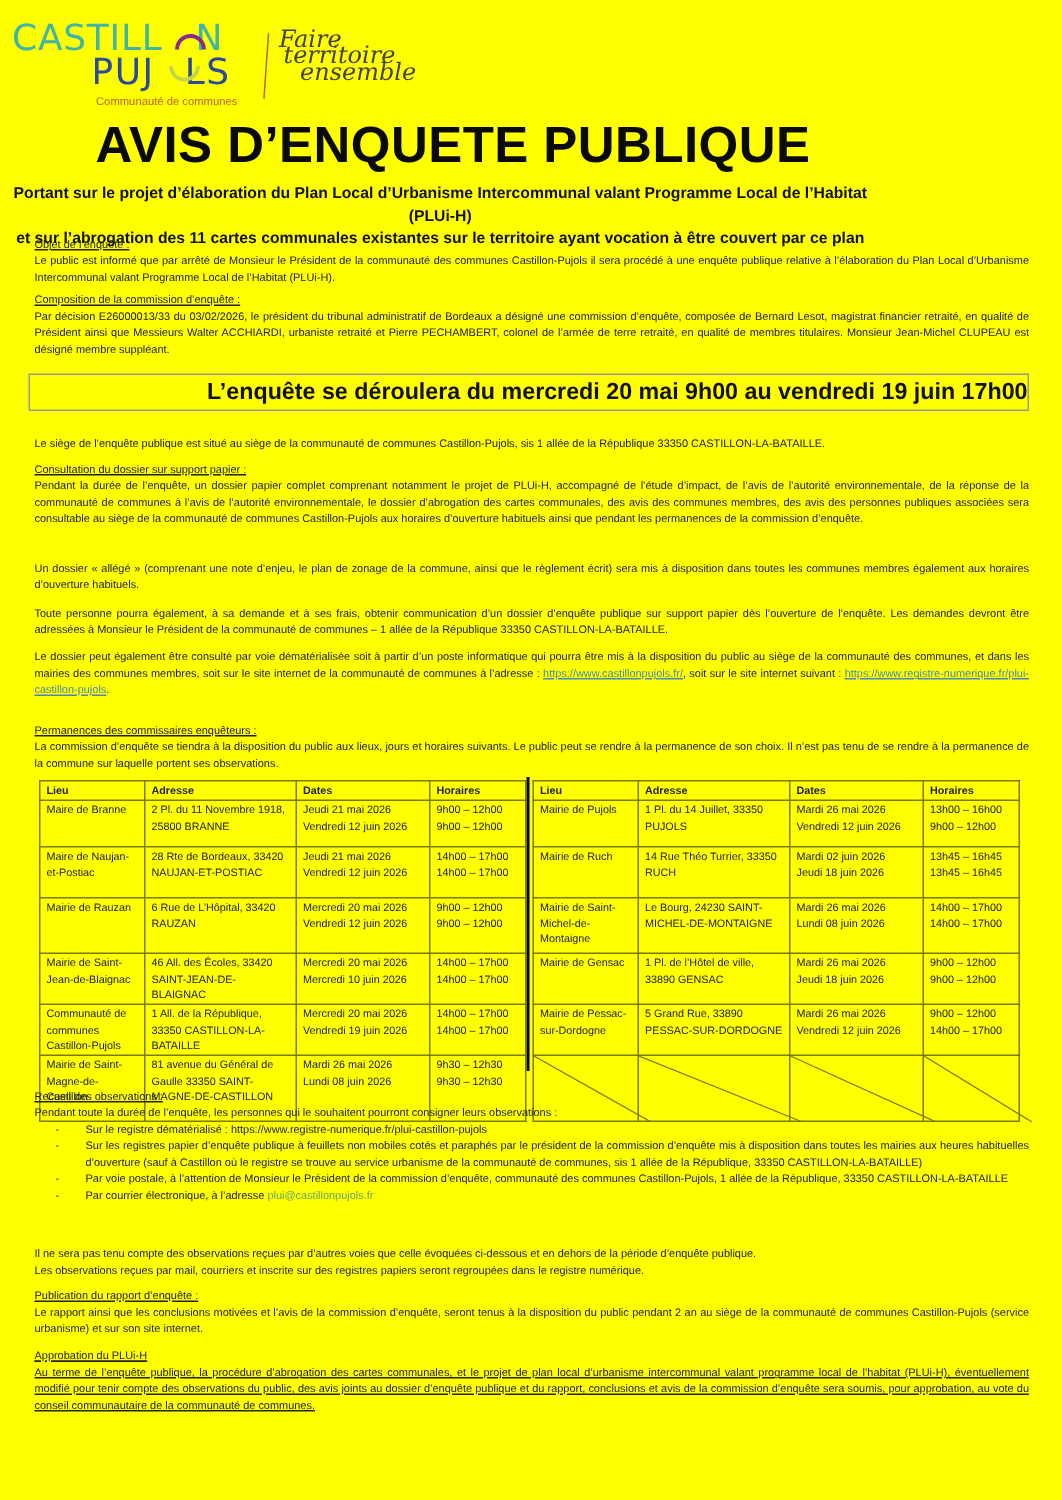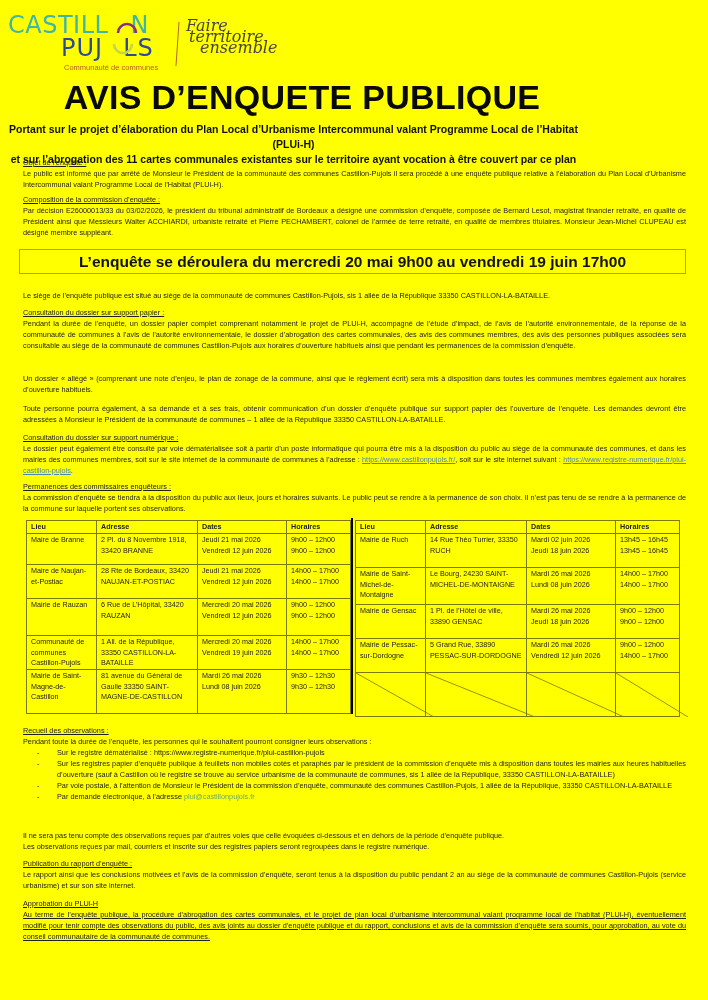--- a/index.html
+++ b/index.html
@@ -16,21 +16,21 @@
 
   .title { position: absolute; left: 0; width: 604px; top: 78px; text-align: center; font-size: 34px; font-weight: bold; letter-spacing: 0.3px; color: #0a0a0a; }
   .subtitle { position: absolute; left: 0; width: 587px; top: 122px; text-align: center; font-size: 10.5px; font-weight: bold; line-height: 15px; color: #111; }
 
   .body { position: absolute; left: 23px; width: 663px; font-size: 7.3px; line-height: 11px; color: #222; }
   .body p { margin: 0; text-align: justify; }
   .h { text-decoration: underline; }
   .link { color: #4a88b5; text-decoration: underline; }
   .link-green { color: #6aa86a; }
 
-  .dates-box { position: absolute; left: 19px; top: 249px; width: 667px; height: 25px; border: 1px solid #999; text-align: center; font-size: 15.5px; font-weight: bold; line-height: 23px; color: #111; }
+  .dates-box { position: absolute; left: 19px; top: 249px; width: 667px; height: 25px; border: 1px solid #999; text-align: right; font-size: 15.5px; font-weight: bold; line-height: 23px; color: #111; }
 
   table.perm { border-collapse: collapse; position: absolute; top: 520px; font-size: 7.2px; line-height: 10.3px; color: #222; border-radius: 28px; }
   table.perm td, table.perm th { border: 0.8px solid #7a7a00; padding: 1px 4px; vertical-align: top; text-align: left; }
   table.perm th { font-weight: bold; }
   .t-left { left: 26px; }
   .t-right { left: 355px; }
   .c1 { width: 70px; } .c2 { width: 101px; } .c3 { width: 89px; } .c4 { width: 64px; }
   .vdiv { position: absolute; left: 351px; top: 518px; width: 2px; height: 196px; background: #000; }
   .diag { position: relative; height: 40px; }
   .diag svg { position: absolute; left: -4px; top: -1px; }
@@ -86,42 +86,41 @@
   <p>Pendant la durée de l’enquête, un dossier papier complet comprenant notamment le projet de PLUi-H, accompagné de l’étude d’impact, de l’avis de l’autorité environnementale, de la réponse de la communauté de communes à l’avis de l’autorité environnementale, le dossier d’abrogation des cartes communales, des avis des communes membres, des avis des personnes publiques associées  sera  consultable au siège de la communauté de communes Castillon-Pujols aux horaires d’ouverture habituels ainsi que pendant les permanences de la commission d’enquête.</p>
 </div>
 <div class="body" style="top:373px;">
   <p>Un dossier « allégé » (comprenant une note d’enjeu, le plan de zonage de la commune, ainsi que le règlement écrit) sera mis à disposition dans toutes les communes membres également aux horaires d’ouverture habituels.</p>
 </div>
 <div class="body" style="top:403px;">
   <p>Toute personne pourra également, à sa demande et à ses frais, obtenir communication d’un dossier d’enquête publique sur support papier dès l’ouverture de l’enquête. Les demandes devront être adressées à Monsieur le Président de la communauté de communes – 1 allée de la République 33350 CASTILLON-LA-BATAILLE.</p>
 </div>
 
 <div class="body" style="top:432px;">
-  <p class="h">Consultation du dossier sur support numérique :</p>
   <p><span>Le dossier peut également être consulté par voie dématérialisée soit à partir d’un poste informatique qui pourra être mis à la disposition du public au siège de la communauté des communes, et dans les mairies des communes membres, soit sur le site internet de la communauté de communes à l’adresse : </span><a class="link">https://www.castillonpujols.fr/</a><span>, soit sur le site internet suivant : </span><a class="link">https://www.registre-numerique.fr/plui-castillon-pujols</a><span>.</span></p>
 </div>
 
 <div class="body" style="top:481px;">
   <p class="h">Permanences des commissaires enquêteurs :</p>
   <p>La commission d’enquête se tiendra à la disposition du public aux lieux, jours et horaires suivants. Le public peut se rendre à la permanence de son choix. Il n’est pas tenu de se rendre à la permanence de la commune sur laquelle portent ses observations.</p>
 </div>
 
 <div class="vdiv"></div>
 
 <table class="perm t-left">
   <tbody>
       <tr>
     <th class="c1">Lieu</th>
     <th class="c2">Adresse</th>
     <th class="c3">Dates</th>
     <th class="c4">Horaires</th>
   </tr>
   <tr style="height:31px">
     <td>Maire de Branne</td>
-    <td class="just">2 Pl. du 8 Novembre 1918, 33420 BRANNE</td>
+    <td class="just">2 Pl. du 11 Novembre 1918, 25800 BRANNE</td>
     <td>
           <div>Jeudi 21 mai 2026</div>
           <div>Vendredi 12 juin 2026</div>
         </td>
     <td>
           <div>9h00 – 12h00</div>
           <div>9h00 – 12h00</div>
         </td>
   </tr>
   <tr style="height:34px">
@@ -139,20 +138,32 @@
   <tr style="height:37px">
     <td>Mairie de Rauzan</td>
     <td>6 Rue de L’Hôpital, 33420 RAUZAN</td>
     <td>
           <div>Mercredi 20 mai 2026</div>
           <div>Vendredi 12 juin 2026</div>
         </td>
     <td>
           <div>9h00 – 12h00</div>
           <div>9h00 – 12h00</div>
+        </td>
+  </tr>
+  <tr style="height:34px">
+    <td class="just">Mairie de Saint-Jean-de-Blaignac</td>
+    <td class="just">46 All. des Écoles, 33420 SAINT-JEAN-DE-BLAIGNAC</td>
+    <td>
+          <div>Mercredi 20 mai 2026</div>
+          <div>Mercredi 10 juin 2026</div>
+        </td>
+    <td>
+          <div>14h00 – 17h00</div>
+          <div>14h00 – 17h00</div>
         </td>
   </tr>
   <tr style="height:34px">
     <td>Communauté de communes Castillon-Pujols</td>
     <td class="just">1 All. de la République, 33350 CASTILLON-LA-BATAILLE</td>
     <td>
           <div>Mercredi 20 mai 2026</div>
           <div>Vendredi 19 juin 2026</div>
         </td>
     <td>
@@ -176,20 +187,32 @@
   </table>
 
 <table class="perm t-right">
   <tbody>
       <tr>
     <th class="c1">Lieu</th>
     <th class="c2">Adresse</th>
     <th class="c3">Dates</th>
     <th class="c4">Horaires</th>
   </tr>
+  <tr style="height:31px">
+    <td>Mairie de Pujols</td>
+    <td>1 Pl. du 14 Juillet, 33350 PUJOLS</td>
+    <td>
+          <div>Mardi 26 mai 2026</div>
+          <div>Vendredi 12 juin 2026</div>
+        </td>
+    <td>
+          <div>13h00 – 16h00</div>
+          <div>9h00 – 12h00</div>
+        </td>
+  </tr>
   <tr style="height:34px">
     <td>Mairie de Ruch</td>
     <td>14 Rue Théo Turrier, 33350 RUCH</td>
     <td>
           <div>Mardi 02 juin 2026</div>
           <div>Jeudi 18 juin 2026</div>
         </td>
     <td>
           <div>13h45 – 16h45</div>
           <div>13h45 – 16h45</div>
@@ -264,21 +287,21 @@
 </tbody>
   </table>
 
 <div class="body" style="top:725px;">
   <p class="h">Recueil des observations :</p>
   <p>Pendant toute la durée de l’enquête, les personnes qui le souhaitent pourront consigner leurs observations :</p>
   <ul class="obs">
     <li>Sur le registre dématérialisé : https://www.registre-numerique.fr/plui-castillon-pujols</li>
     <li class="just">Sur les registres papier d’enquête publique à feuillets non mobiles cotés et paraphés par le président de la commission d’enquête mis à disposition dans toutes les mairies aux heures habituelles d’ouverture (sauf à Castillon où le registre se trouve au service urbanisme de la communauté de communes, sis 1 allée de la République, 33350 CASTILLON-LA-BATAILLE)</li>
     <li class="just">Par voie postale, à l’attention de Monsieur le Président de la commission d’enquête, communauté des communes Castillon-Pujols, 1 allée de la République, 33350 CASTILLON-LA-BATAILLE</li>
-    <li><span>Par demande électronique, à l’adresse </span><a class="link-green">plui@castillonpujols.fr</a></li>
+    <li><span>Par courrier électronique, à l’adresse </span><a class="link-green">plui@castillonpujols.fr</a></li>
   </ul>
 </div>
 <div class="body" style="top:830px;">
   <p>Il ne sera pas tenu compte des observations reçues par d’autres voies que celle évoquées ci-dessous et en dehors de la période d’enquête publique.</p>
   <p>Les observations reçues par mail, courriers et inscrite sur des registres papiers seront regroupées dans le registre numérique.</p>
 </div>
 
 <div class="body" style="top:858px;">
   <p class="h">Publication du rapport d’enquête :</p>
   <p>Le rapport ainsi que les conclusions motivées et l’avis de la commission d’enquête, seront tenus à la disposition du public pendant 2 an au siège de la communauté de communes Castillon-Pujols (service urbanisme) et sur son site internet.</p>

